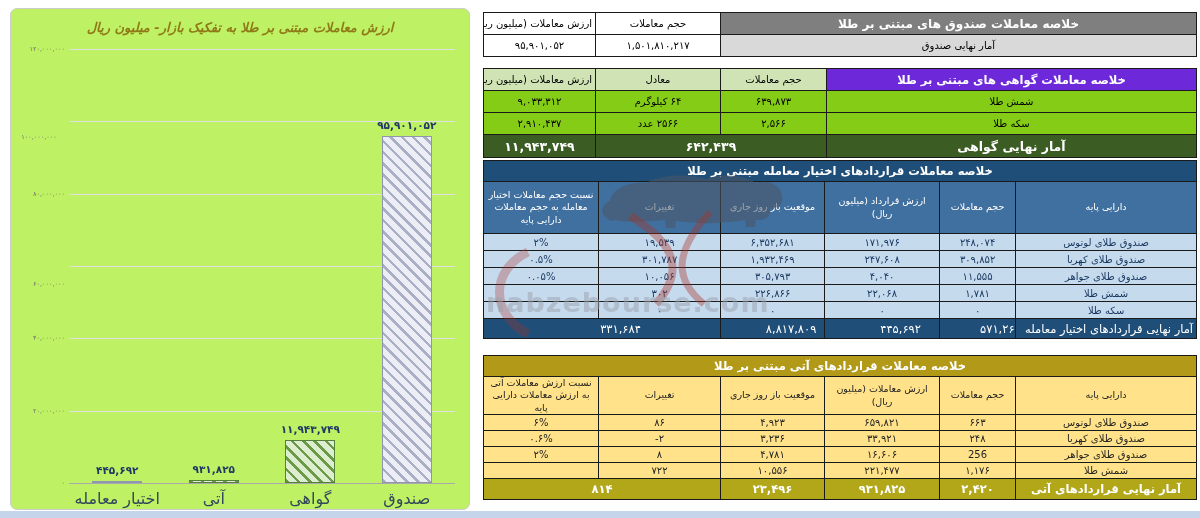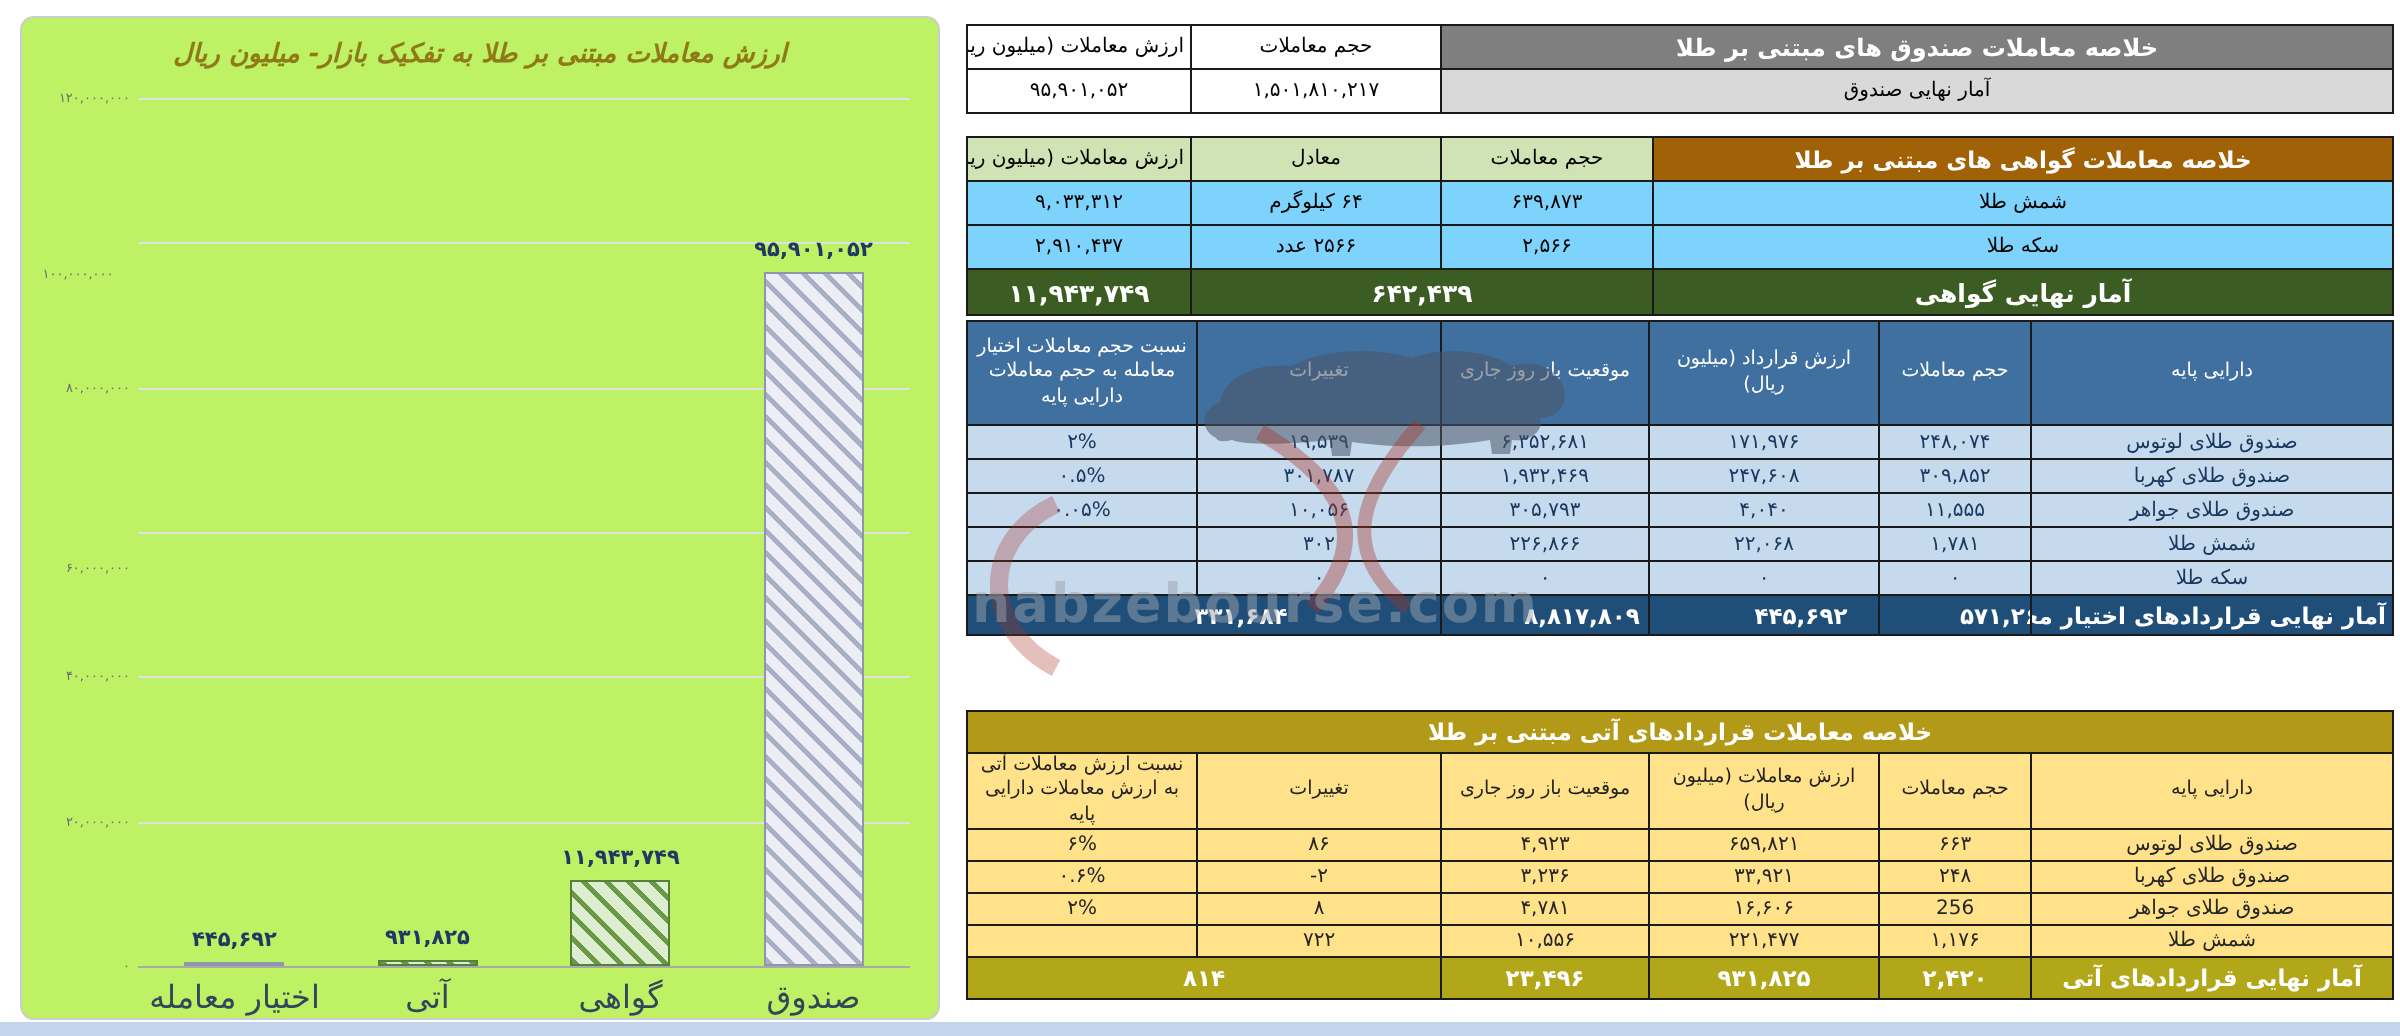--- a/index.html
+++ b/index.html
@@ -50,30 +50,30 @@
   }
   .num{direction:ltr;unicode-bidi:isolate;}
   
   .t1{left:483px;top:12px;width:713px;}
   .t1 td{height:21px;}
   .t1 .title-cell{background:#7f7f7f;color:#ffffff;font-weight:bold;font-size:12px;}
   .t1 .label-cell{background:#d9d9d9;}
   
   .t2{left:483px;top:68px;width:713px;}
   .t2 td{height:21px;}
-  .t2 .title-cell{background:#a16207;color:#ffffff;font-weight:bold;font-size:11.5px;}
+  .t2 .title-cell{background:#6d28d9;color:#ffffff;font-weight:bold;font-size:11.5px;}
   .t2 tr.head td.hd{background:#cfe3b4;}
-  .t2 tbody.body td{background:#7dd3fc;}
+  .t2 tbody.body td{background:#84cc16;}
   .t2 tr.foot td{background:#3b5c22;color:#ffffff;font-weight:bold;font-size:12.5px;height:22px;}
   
   .t3{left:483px;top:160px;width:713px;}
   .t3 tr.title td{background:#1f4e79;color:#ffffff;font-weight:bold;font-size:11.5px;height:20px;}
   .t3 tr.head td{background:#40709f;color:#ffffff;height:51px;font-size:9.5px;line-height:1.3;white-space:normal;}
   .t3 tbody.body td{background:#c6daee;color:#17375e;height:16px;}
-  .t3 tr.foot td{background:#1f4e79;color:#ffffff;font-weight:bold;font-size:11.5px;height:19px;padding-left:40px;}
+  .t3 tr.foot td{background:#1f4e79;color:#ffffff;font-weight:normal;font-size:11.5px;height:19px;padding-left:40px;}
   
   .t4{left:483px;top:355px;width:713px;}
   .t4 tr.title td{background:#b29a18;color:#ffffff;font-weight:bold;font-size:11.5px;height:20px;}
   .t4 tr.head td{background:#ffe289;height:34px;font-size:9.5px;line-height:1.3;white-space:normal;color:#222;}
   .t4 tbody.body td{background:#ffe289;height:15px;color:#252525;}
   .t4 tr.foot td{background:#b1a719;color:#ffffff;font-weight:bold;font-size:11.5px;height:20px;}
   
   .wm{position:absolute;z-index:6;pointer-events:none;}
   .wm-domain{
     left:486px;top:287px;font-size:27px;font-weight:bold;color:#9aa2ab;opacity:.5;
@@ -177,20 +177,23 @@
 <table class="t3">
   <colgroup>
     <col style="width:181px">
       <col style="width:76px">
       <col style="width:115px">
     <col style="width:104px">
       <col style="width:122px">
       <col style="width:115px">
   </colgroup>
   <tbody>
+      <tr class="title">
+    <td colspan="6">خلاصه معاملات قراردادهای اختیار معامله مبتنی بر طلا</td>
+  </tr>
   <tr class="head">
         <td>دارایی پایه</td>
         <td>حجم معاملات</td>
         <td>ارزش قرارداد (میلیون ریال)</td>
         <td>موقعیت باز روز جاری</td>
         <td>تغییرات</td>
         <td>نسبت حجم معاملات اختیار معامله به حجم معاملات دارایی پایه</td>
       </tr>
   </tbody>
     <tbody class="body">

